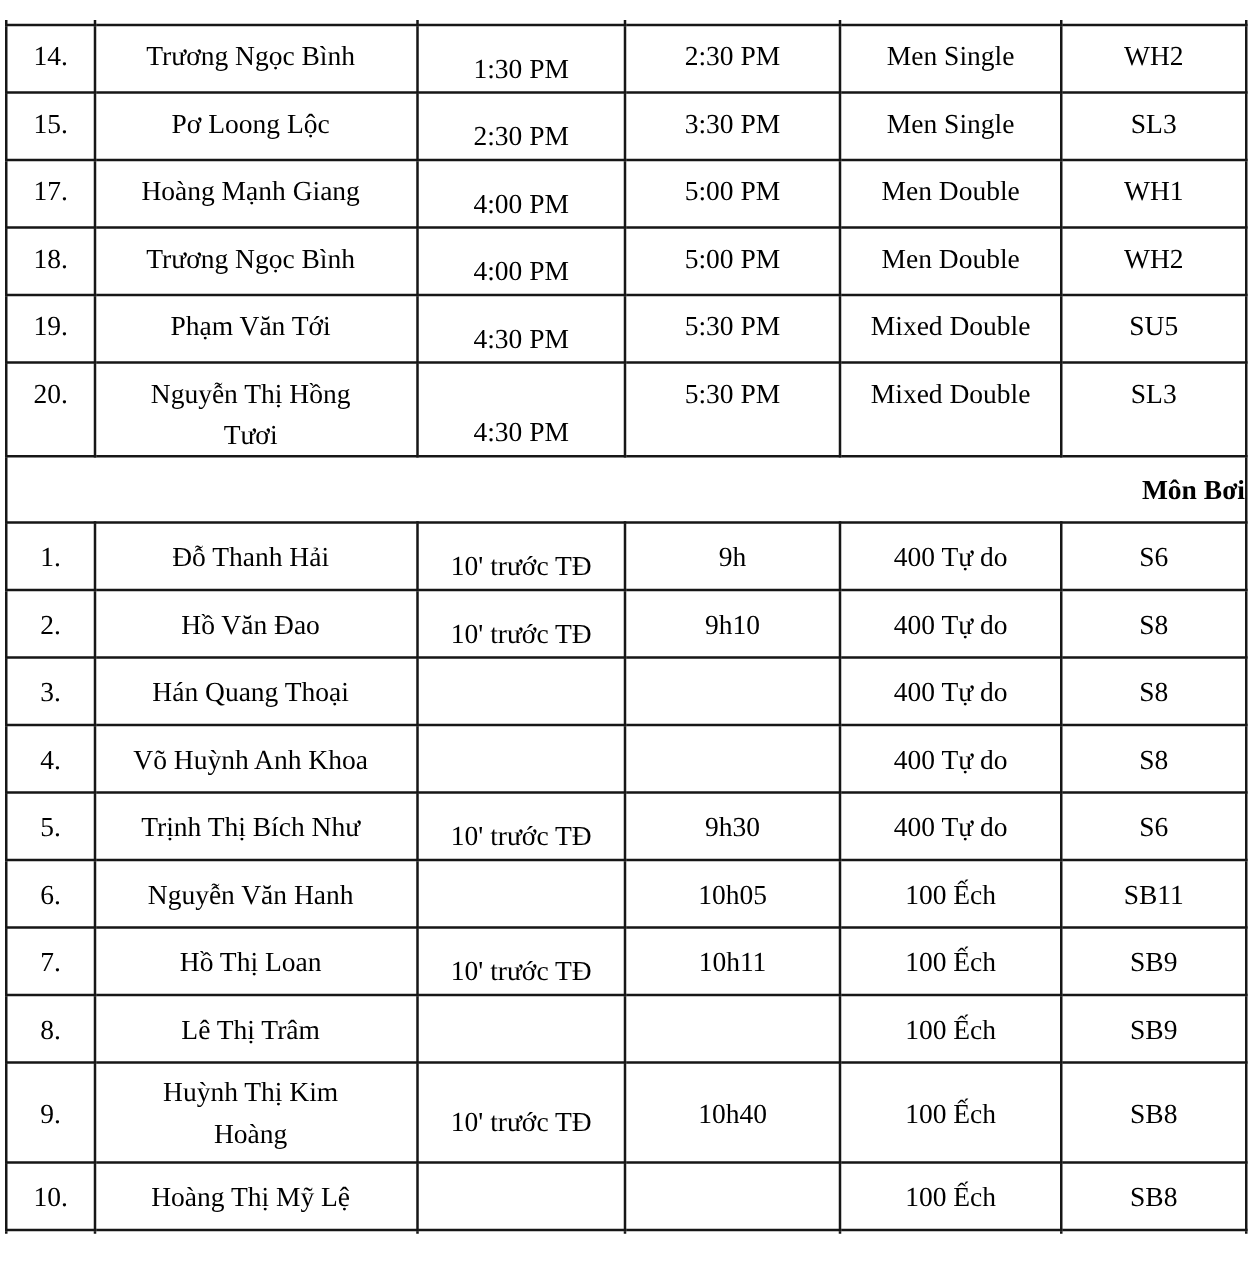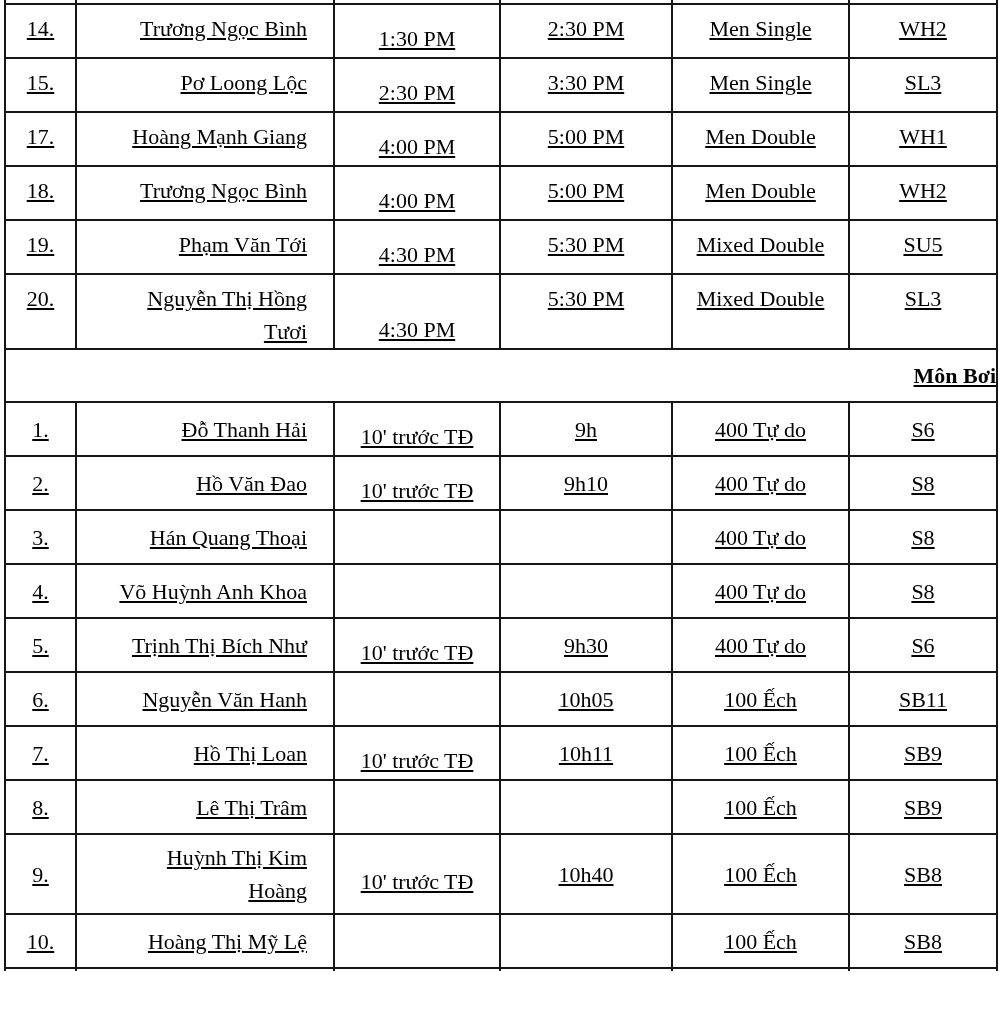--- a/index.html
+++ b/index.html
@@ -8,23 +8,22 @@
     background: #ffffff;
     width: 1000px;
     height: 1026px;
     overflow: hidden;
     font-family: "Liberation Serif", "DejaVu Serif", serif;
     color: #000000;
   }
   .page {
     position: absolute;
     left: 4px;
-    top: 0;
+    top: 16px;
     width: 992px;
-    text-decoration: underline;
   }
   table.schedule {
     border-collapse: collapse;
     table-layout: fixed;
     width: 992px;
   }
   table.schedule td {
     border: 2px solid #161616;
     padding: 0;
     font-size: 22px;
@@ -39,29 +38,29 @@
   tr.data-row { height: 54px; }
   tr.section-row { height: 53px; }
   td.section-cell {
     text-align: right;
     vertical-align: middle;
     font-weight: bold;
   }
 
   
   .sec-0 .col-no     { text-align: center; vertical-align: top; padding-top: 7px; }
-  .sec-0 .col-name   { text-align: right; vertical-align: top; padding: 7px 26px 0 17px; white-space: pre-line; }
+  .sec-0 .col-name   { text-align: center; vertical-align: top; padding: 7px 26px 0 17px; white-space: pre-line; }
   .sec-0 .col-time1  { text-align: center; vertical-align: bottom; padding-bottom: 2px; }
   .sec-0 .col-time2,
   .sec-0 .col-event,
   .sec-0 .col-code   { text-align: center; vertical-align: top; padding-top: 7px; }
 
   
   .sec-1 .col-no     { text-align: center; vertical-align: middle; }
-  .sec-1 .col-name   { text-align: right; vertical-align: middle; padding: 6px 26px 6px 17px; white-space: pre-line; }
+  .sec-1 .col-name   { text-align: center; vertical-align: middle; padding: 6px 26px 6px 17px; white-space: pre-line; }
   .sec-1 .col-time1  { text-align: center; vertical-align: middle; padding-top: 15px; margin-left: 36px; }
   .sec-1 .col-time2,
   .sec-1 .col-event,
   .sec-1 .col-code   { text-align: center; vertical-align: middle; }
 </style>
 </head>
 <body>
 
 <div class="page">
   <table class="schedule">

